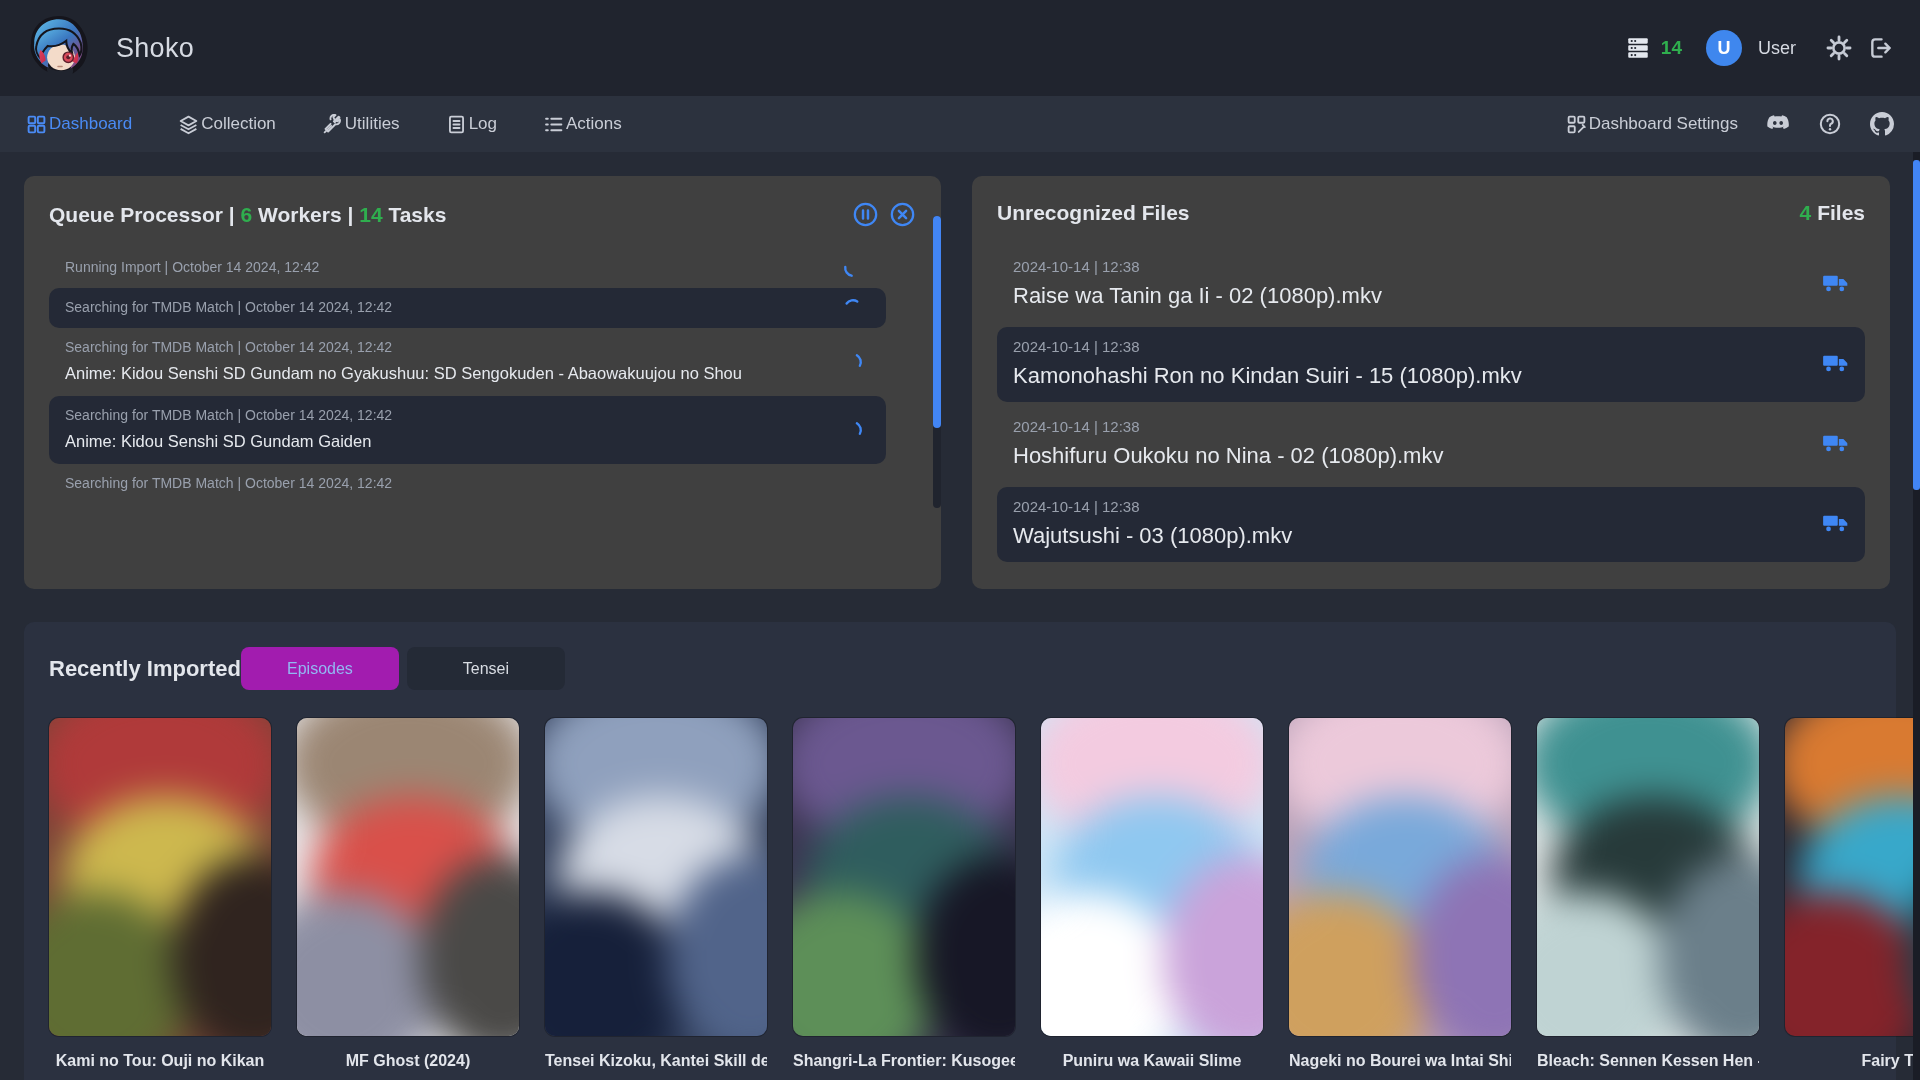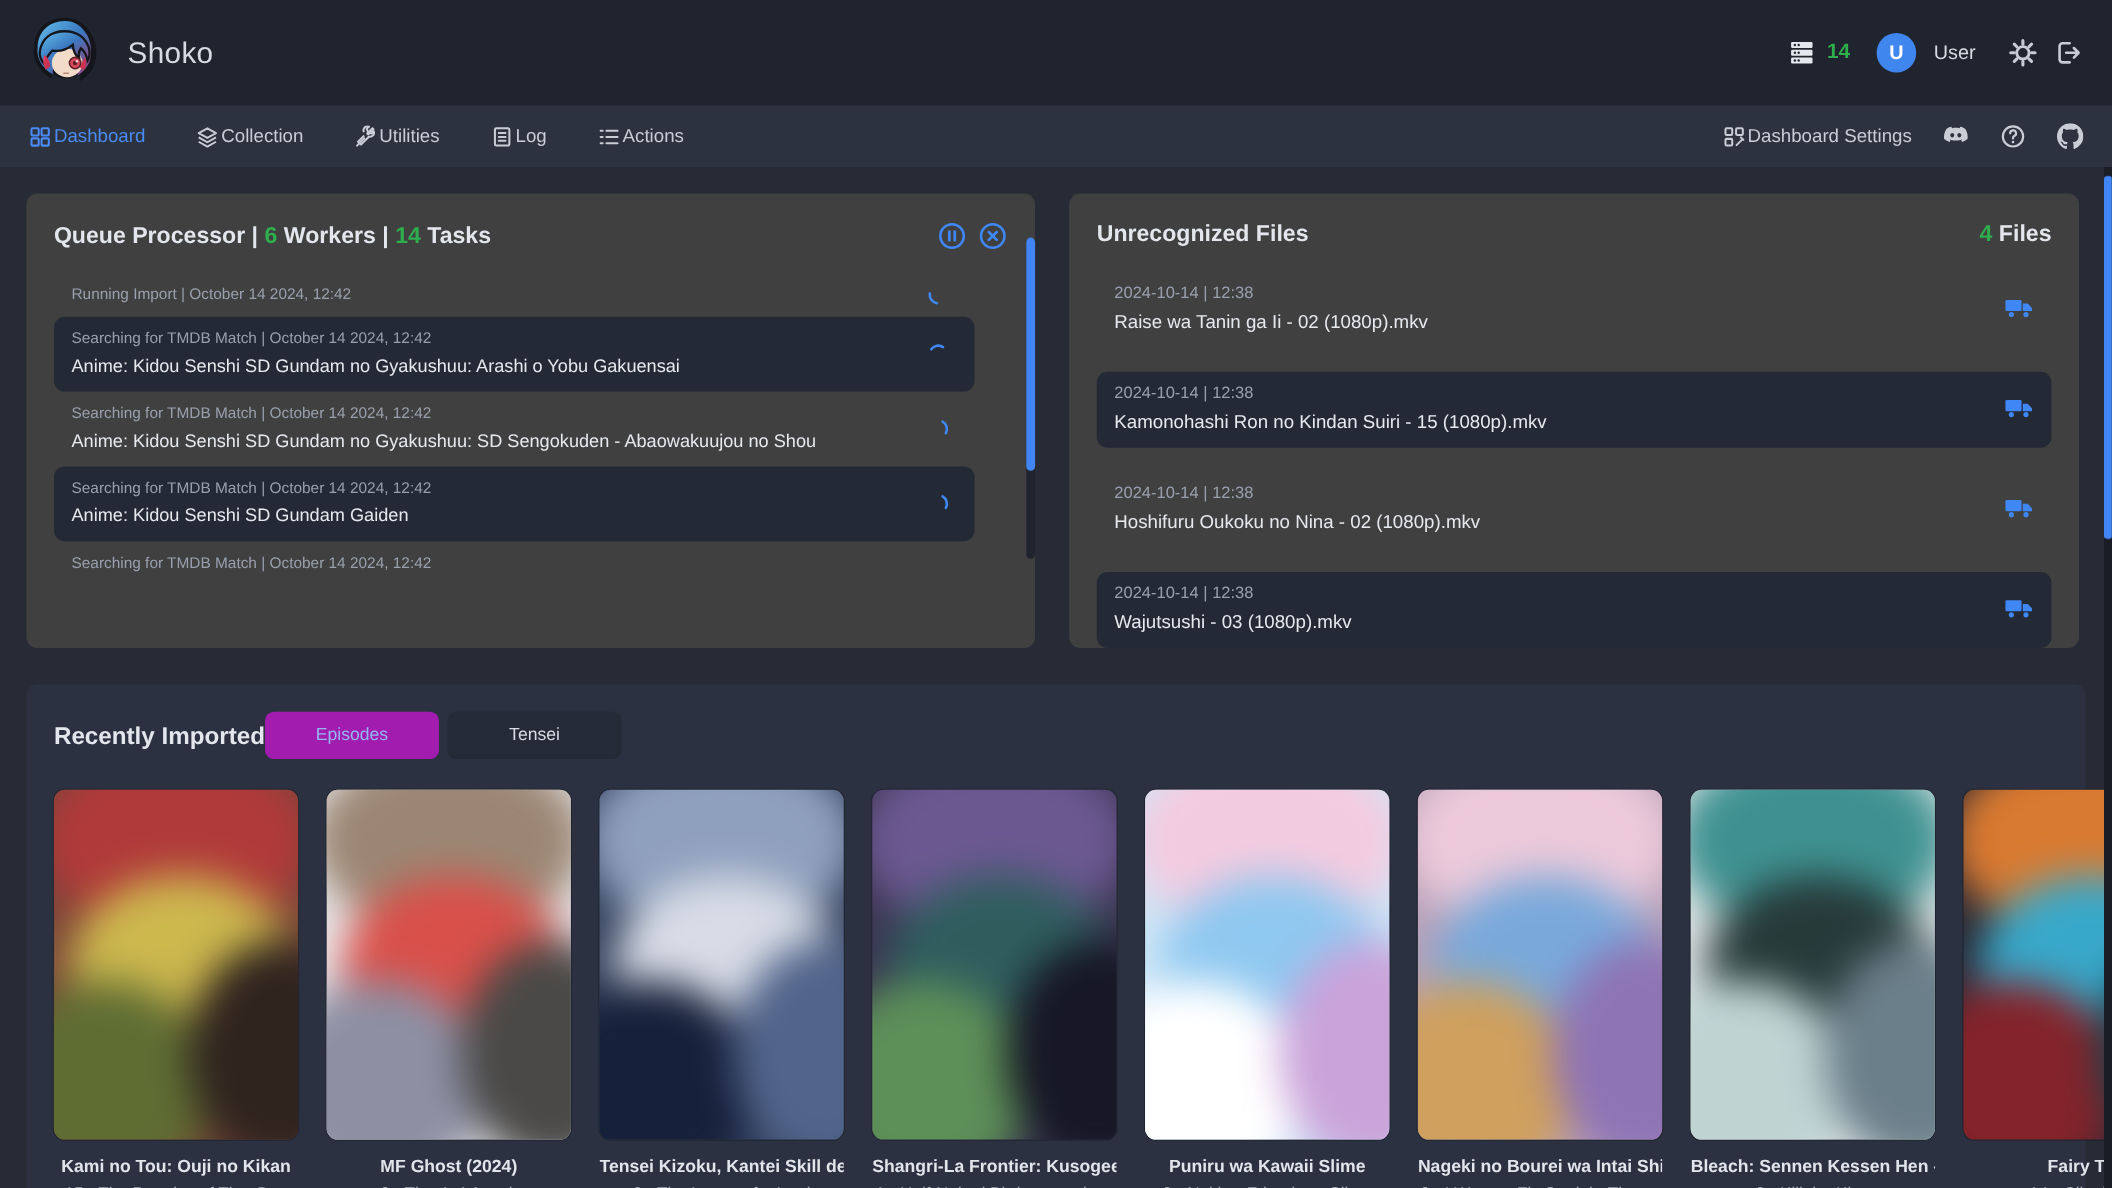--- a/index.html
+++ b/index.html
@@ -45,25 +45,25 @@
   .spinner { position:absolute; right:22px; top:50%; margin-top:-11px; width:22px; height:22px; }
   .q-row:nth-of-type(1) .spinner { transform:rotate(100deg); }
   .q-row:nth-of-type(2) .spinner { transform:rotate(215deg); }
   .q-row:nth-of-type(3) .spinner { transform:rotate(300deg); }
   .q-row:nth-of-type(4) .spinner { transform:rotate(300deg); }
   .q-row:nth-of-type(5) .spinner { display:none; }
   .queue-scrollbar { position:absolute; right:0; top:40px; width:8px; height:292px; background:#20242e; border-radius:4px; }
   .queue-scrollbar .thumb { position:absolute; top:0; left:0; width:8px; height:212px; background:#4285f4; border-radius:4px; }
 
   
-  .u-list { margin-top:22px; display:flex; flex-direction:column; gap:22px; }
+  .u-list { margin-top:22px; display:flex; flex-direction:column; gap:5px; }
   .u-row { display:flex; align-items:center; justify-content:space-between; padding:11px 16px 13px 16px; border-radius:10px; }
   .u-row:nth-child(even) { background:#242936; }
   .u-ts { font-size:15px; color:#99a0ad; }
-  .u-fn { font-size:17px; color:#e6e9ee; margin-top:8px; }
+  .u-fn { font-size:22px; color:#e6e9ee; margin-top:8px; }
 
   
   .recent-panel { margin-top:33px; background:#2b3140; border-radius:10px; padding:25px; height:470px; }
   .recent-head { display:flex; align-items:center; justify-content:flex-start; }
   .recent-title { font-size:22px; font-weight:600; color:#e3e6ec; }
   .tabs { display:flex; gap:8px; }
   .tab { width:158px; height:43px; border-radius:8px; background:#242a36; color:#d8dce3; border:none;
          font-family:inherit; font-size:16px; cursor:pointer; display:flex; align-items:center; justify-content:center; }
   .tab.active { background:#a21caf; color:#93b8f2; }
   .cards { display:flex; flex-wrap:nowrap; gap:26px; margin-top:28px; }
@@ -258,21 +258,20 @@
           <div class="q-row">
             <div class="q-status">Running Import | October 14 2024, 12:42</div>
 
             <svg class="spinner" viewBox="0 0 24 24" fill="none">
               <circle cx="12" cy="12" r="8.5" stroke="#3f87f5" stroke-width="2.6" stroke-linecap="round" stroke-dasharray="13 41"></circle>
             </svg>
           </div>
 
           <div class="q-row">
             <div class="q-status">Searching for TMDB Match | October 14 2024, 12:42</div>
-            <div class="q-detail">Anime: Kidou Senshi SD Gundam no Gyakushuu: Arashi o Yobu Gakuensai</div>
             <svg class="spinner" viewBox="0 0 24 24" fill="none">
               <circle cx="12" cy="12" r="8.5" stroke="#3f87f5" stroke-width="2.6" stroke-linecap="round" stroke-dasharray="13 41"></circle>
             </svg>
           </div>
 
           <div class="q-row">
             <div class="q-status">Searching for TMDB Match | October 14 2024, 12:42</div>
             <div class="q-detail">Anime: Kidou Senshi SD Gundam no Gyakushuu: SD Sengokuden - Abaowakuujou no Shou</div>
             <svg class="spinner" viewBox="0 0 24 24" fill="none">
               <circle cx="12" cy="12" r="8.5" stroke="#3f87f5" stroke-width="2.6" stroke-linecap="round" stroke-dasharray="13 41"></circle>

